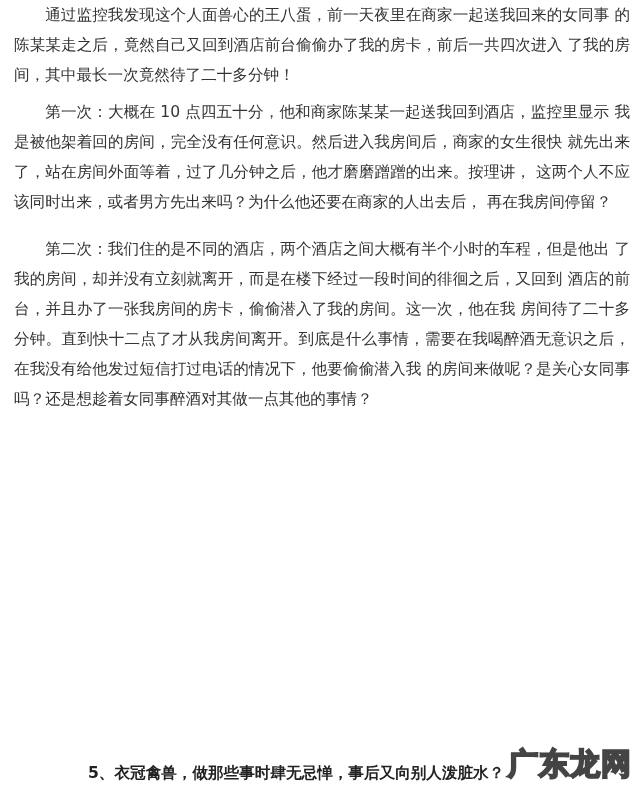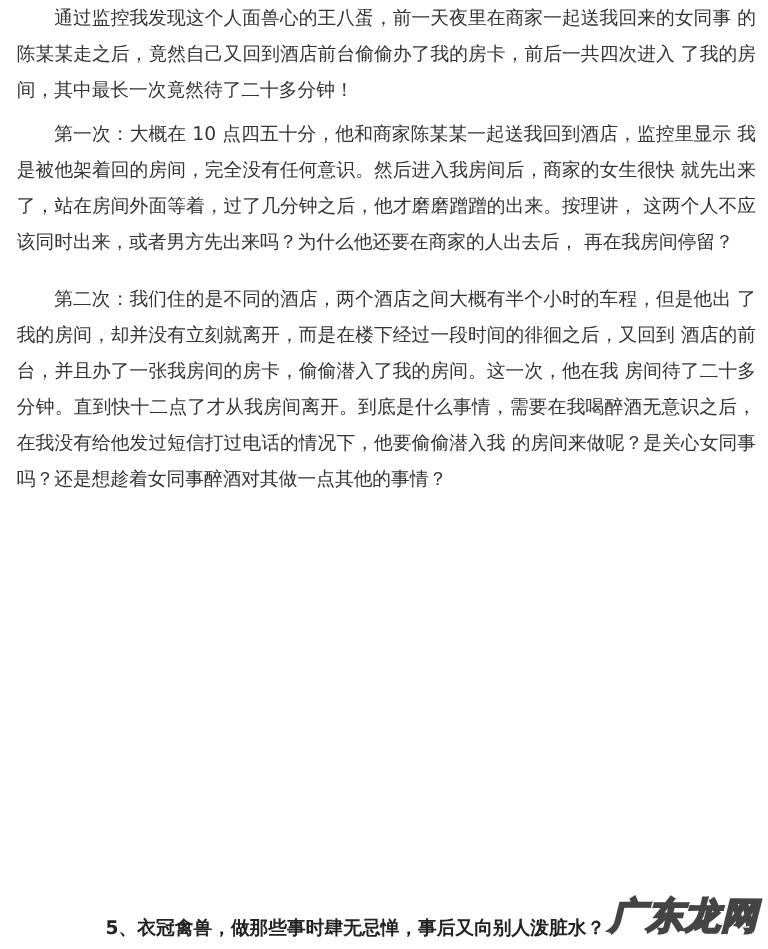--- a/index.html
+++ b/index.html
@@ -43,21 +43,20 @@
       color: #222222;
       line-height: 30px;
       margin-left: 40px;
     }
     .watermark {
       position: absolute;
       left: 508px;
       top: 744px;
       font-size: 30px;
       font-weight: bold;
-      font-style: italic;
       color: #ffffff;
       letter-spacing: 1px;
       -webkit-text-stroke: 2px #444444;
       text-shadow: 0 0 2px #bbbbbb;
       line-height: 40px;
     }
   </style>
 </head>
 <body>
 

